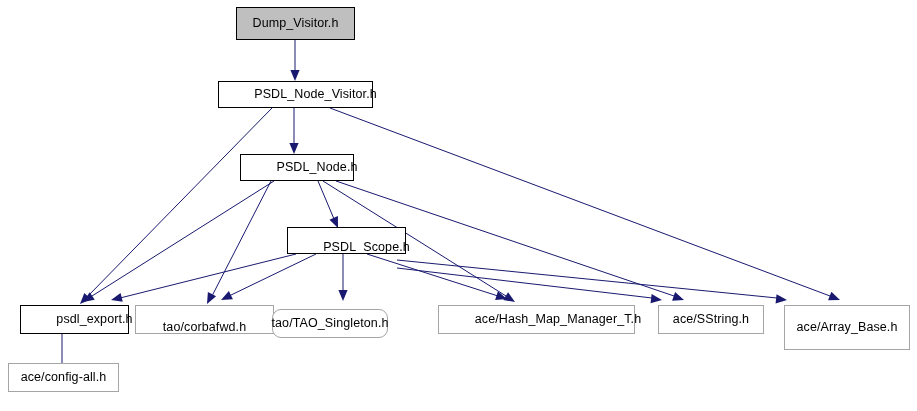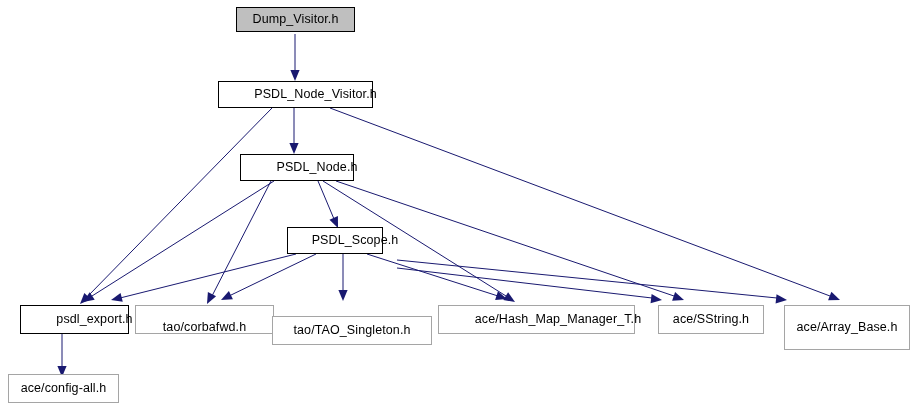--- a/index.html
+++ b/index.html
@@ -115,47 +115,47 @@
       <g>
         <path d="M397,260 L777,298" stroke="#191970" stroke-width="1" fill="none"></path>
         <polygon points="0,0 -11,-4.6 -11,4.6" fill="#191970" transform="translate(787,300) rotate(6)"></polygon>
       </g>
       <g>
         <path d="M62,334 L62,368" stroke="#191970" stroke-width="1" fill="none"></path>
         <polygon points="0,0 -11,-4.6 -11,4.6" fill="#191970" transform="translate(62,377) rotate(90)"></polygon>
       </g>
     </svg>
   <div id="node-layer">
-      <div class="gnode root" style="left: 236px; top: 7px; width: 119px; height: 25px;">
+      <div class="gnode root" style="left: 236px; top: 7px; width: 119px; height: 33px;">
         <span class="nlabel">Dump_Visitor.h</span>
       </div>
       <div class="gnode strong" style="left: 218px; top: 81px; width: 155px; height: 27px;">
         <span class="nlabel">PSDL_Node_Visitor.h</span>
       </div>
       <div class="gnode strong" style="left: 240px; top: 154px; width: 114px; height: 27px;">
         <span class="nlabel">PSDL_Node.h</span>
       </div>
-      <div class="gnode strong" style="left: 287px; top: 227px; width: 96px; height: 27px;">
+      <div class="gnode strong" style="left: 287px; top: 227px; width: 119px; height: 27px; align-items: flex-end;">
         <span class="nlabel">PSDL_Scope.h</span>
       </div>
       <div class="gnode strong" style="left: 20px; top: 305px; width: 109px; height: 29px;">
         <span class="nlabel">psdl_export.h</span>
       </div>
       <div class="gnode " style="left: 135px; top: 305px; width: 139px; height: 29px; align-items: flex-end;">
         <span class="nlabel">tao/corbafwd.h</span>
       </div>
-      <div class="gnode " style="left: 272px; top: 316px; width: 160px; height: 29px;">
+      <div class="gnode " style="left: 272px; top: 309px; width: 116px; height: 29px; border-radius: 9px;">
         <span class="nlabel">tao/TAO_Singleton.h</span>
       </div>
       <div class="gnode " style="left: 438px; top: 305px; width: 197px; height: 29px; padding-left: 43px;">
         <span class="nlabel">ace/Hash_Map_Manager_T.h</span>
       </div>
       <div class="gnode " style="left: 658px; top: 305px; width: 106px; height: 29px;">
         <span class="nlabel">ace/SString.h</span>
       </div>
       <div class="gnode " style="left: 784px; top: 305px; width: 126px; height: 45px;">
         <span class="nlabel">ace/Array_Base.h</span>
       </div>
-      <div class="gnode " style="left: 8px; top: 374px; width: 111px; height: 29px;">
+      <div class="gnode " style="left: 8px; top: 363px; width: 111px; height: 29px;">
         <span class="nlabel">ace/config-all.h</span>
       </div>
     </div>
 </div>
 
 </body></html>

